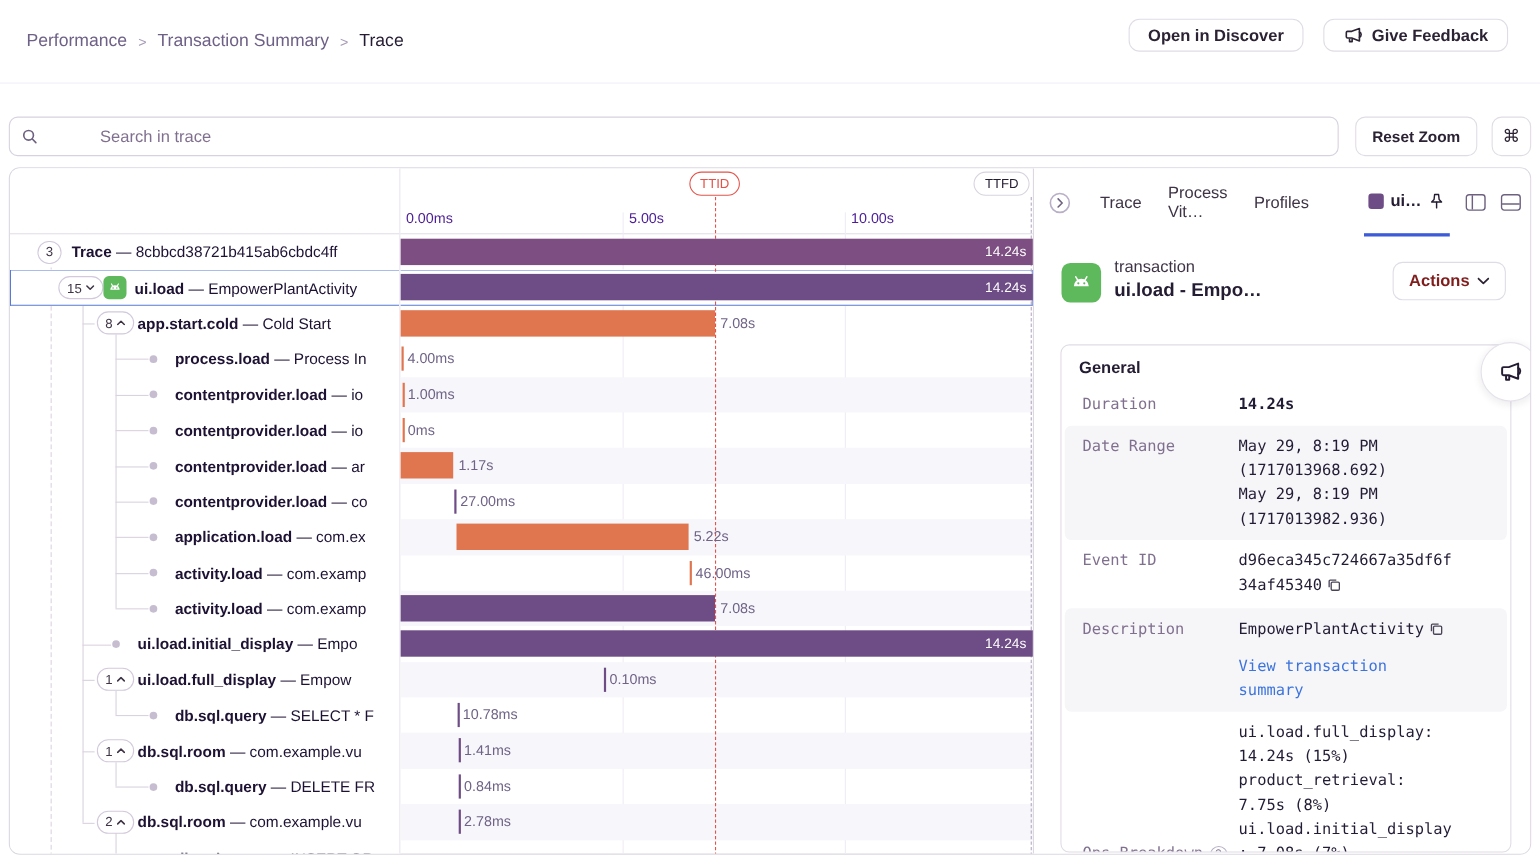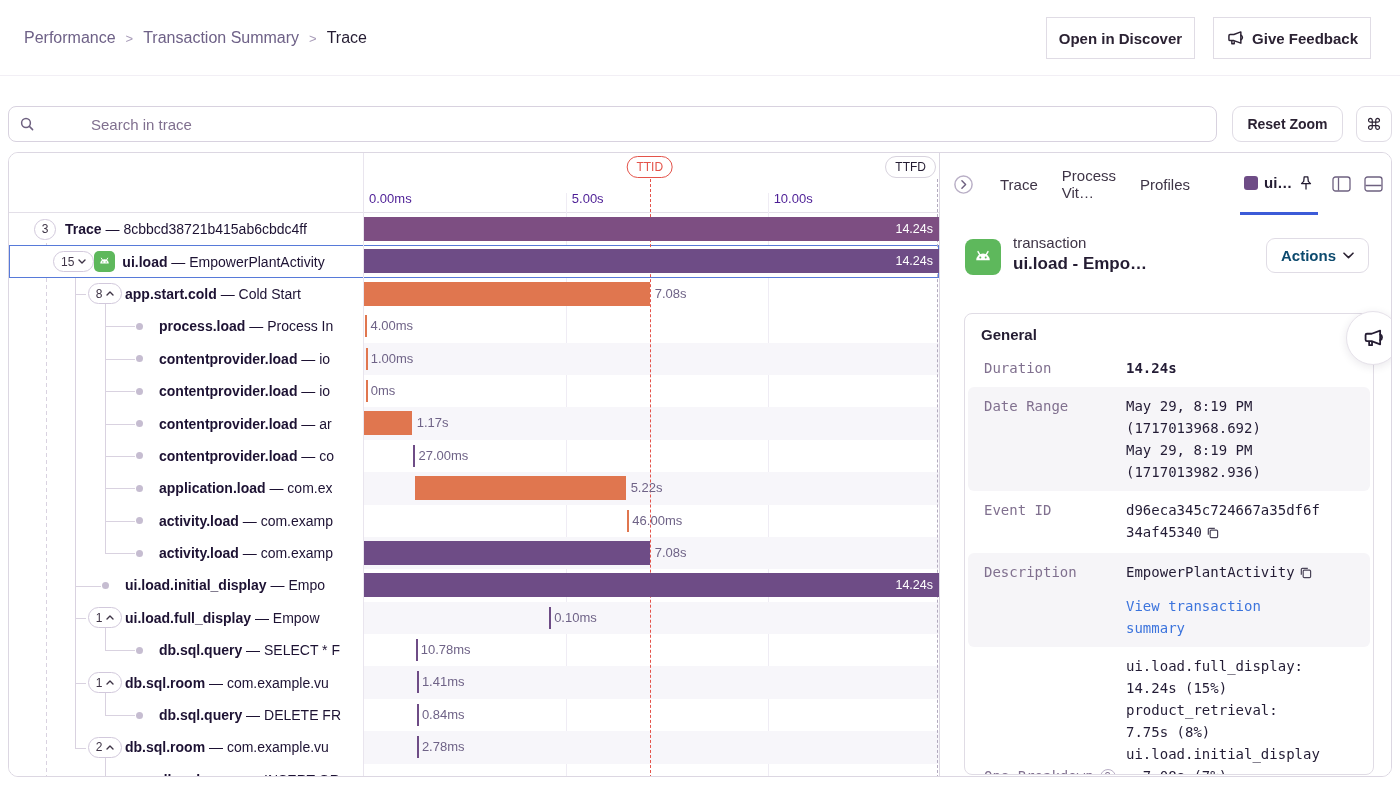--- a/index.html
+++ b/index.html
@@ -10,22 +10,22 @@
   
   .topbar { position:absolute; left:0; top:0; width:1400px; height:76px; background:#fff;
     border-bottom:1px solid #F2EFF5; }
   .crumbs { position:absolute; left:24px; top:0; height:76px; display:flex; align-items:center;
     font-size:16px; gap:10px; }
   .crumb-link { color:#6E6187; cursor:pointer; }
   .crumb-sep { color:#A79BB8; font-size:13px; }
   .crumb-current { color:#241C32; }
   .top-actions { position:absolute; right:29px; top:17px; display:flex; gap:18px; }
   .btn { display:inline-flex; align-items:center; justify-content:center; gap:8px;
-    background:#fff; border:1px solid #E0DCE5; border-radius:0; font-weight:700;
-    font-size:15px; color:#2B2233; height:42px; padding:0 12px; cursor:pointer; }
+    background:#fff; border:1px solid #E0DCE5; border-radius:10px; font-weight:700;
+    font-size:15px; color:#2B2233; height:30px; padding:0 17px; cursor:pointer; }
   .btn svg { flex:0 0 auto; }
 
   
   .toolbar { position:absolute; left:8px; top:106px; width:1384px; height:36px; }
   .searchbox { position:absolute; left:0; top:0; width:1209px; height:36px;
     border:1px solid #D8D2DF; border-radius:8px; background:#fff; display:flex;
     align-items:center; padding:0 10px; gap:8px; }
   .searchbox input { border:none; outline:none; flex:1; font-size:15px;
     font-family:"Liberation Sans",sans-serif; color:#2B2233; background:transparent;margin-left:48px; }
   .searchbox input::placeholder { color:#80708F; }
@@ -108,21 +108,21 @@
 
   .node-head { position:absolute; left:25px; top:81px; right:24px; display:flex; }
   .node-icon { width:36px; height:36px; border-radius:8px; background:#5EB85C; flex:0 0 36px;
     display:flex; align-items:center; justify-content:center; margin-top:5px; }
   .node-titles { margin-left:12px; overflow:hidden; }
   .node-type { font-size:15px; color:#3E3446; }
   .node-title { font-size:17px; font-weight:700; color:#241C32; margin-top:3px;
     white-space:nowrap; }
   .actions-btn { margin-left:auto; height:35px; padding:0 14px; font-size:15px; border-radius:9px;
     display:inline-flex; align-items:center; gap:7px; background:#fff;
-    border:1px solid #E0DCE5; font-weight:700; color:#0c4a6e; cursor:pointer; margin-top:4px; }
+    border:1px solid #E0DCE5; font-weight:700; color:#7f1d1d; cursor:pointer; margin-top:4px; }
 
   .gen-card { position:absolute; left:24px; top:160px; width:410px; height:462px;
     border:1px solid #E0DCE5; border-radius:8px; background:#fff; overflow:hidden; }
   .gen-heading { font-size:15px; font-weight:700; color:#241C32; padding:12px 16px 6px; }
   .drow { display:grid; grid-template-columns:142px 1fr; padding:8px 13px 8px 16px;
     margin:0 3px; border-radius:6px; }
   .drow.stripe { background:#F6F5F8; }
   .dlabel { font-family:"DejaVu Sans Mono", monospace; font-size:14px; color:#80708F;
     line-height:22px; display:flex; gap:6px; align-items:flex-start; }
   .drow.ops .dlabel { align-self:end; align-items:center; }

